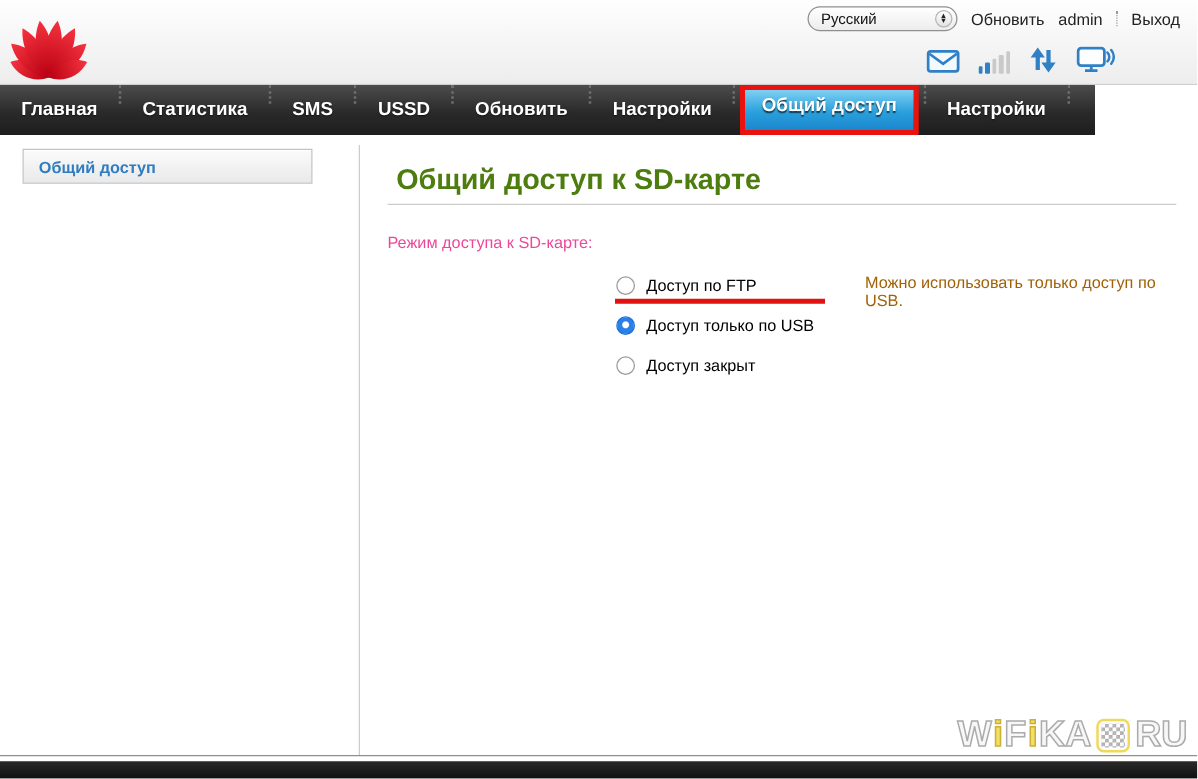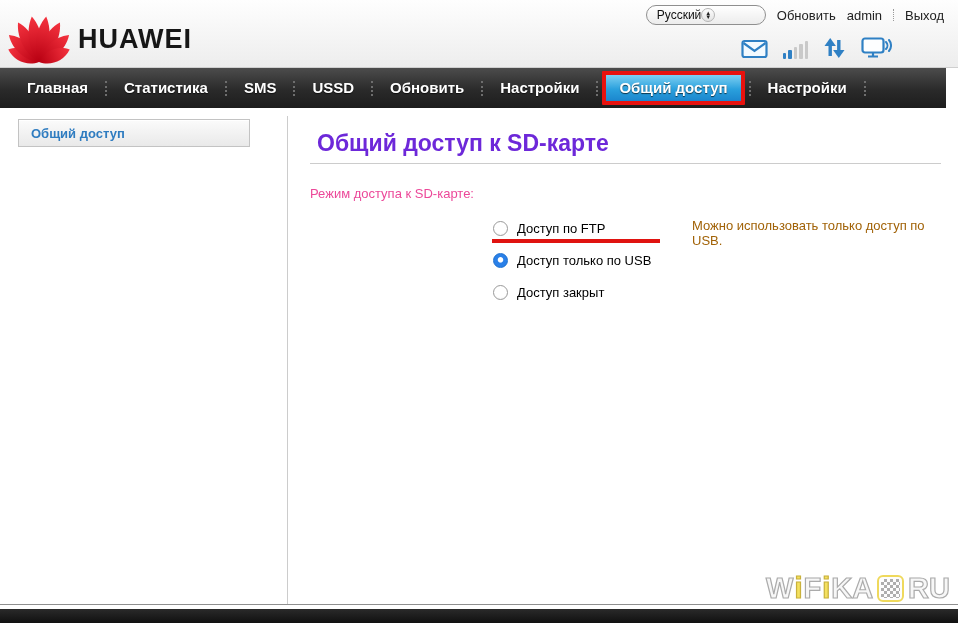--- a/index.html
+++ b/index.html
@@ -7,51 +7,51 @@
   body { font-family:"Liberation Sans", sans-serif; }
   .page { position:relative; width:958px; height:623px; background:#fff; overflow:hidden; }
 
   
   .header { position:absolute; left:0; top:0; width:958px; height:68px;
             background:linear-gradient(#fefefe,#ededed); border-bottom:1px solid #cfcfcf; }
   .logo-wrap { position:absolute; left:8px; top:6px; display:flex; align-items:center; }
   .brand-text { font-size:27px; font-weight:bold; color:#161616; letter-spacing:1px; margin-left:8px; margin-top:8px; }
 
   .top-links { position:absolute; top:5px; right:14px; display:flex; align-items:center; gap:11px; font-size:13px; color:#222; }
-  .lang-select { display:flex; align-items:center; width:120px; height:20px;
+  .lang-select { display:flex; align-items:center; justify-content:space-between; width:120px; height:20px;
                  border:1px solid #8f8f8f; border-radius:10px; background:linear-gradient(#ffffff,#ececec);
                  padding:0 3px 0 10px; font-size:12px; color:#111; cursor:default; }
   .stepper { display:flex; flex-direction:column; align-items:center; line-height:4px; font-size:6px; color:#222;
              background:linear-gradient(#fdfdfd,#e3e3e3); border:1px solid #b5b5b5; border-radius:8px; padding:2px 3px; }
   .toplink { cursor:pointer; }
   .dot-sep { width:0; height:12px; border-left:1px dotted #9a9a9a; }
 
   .status-icons { position:absolute; top:37px; right:66px; display:flex; align-items:flex-end; gap:15px; }
   .sig-bars { display:flex; align-items:flex-end; gap:2px; height:19px; }
   .sig-bars i { display:block; width:3.5px; border-radius:1px; background:#c9c9c9; }
   .sig-bars i.on { background:#2f80c4; }
 
   
-  .navbar { position:absolute; left:0; top:68px; width:946px; height:40px;
-            background:linear-gradient(#4c4c4c,#2a2a2a 55%,#1d1d1d); display:flex; align-items:center; padding-left:10px; }
+  .navbar { position:absolute; left:0; top:68px; width:876px; height:40px;
+            background:linear-gradient(#4c4c4c,#2a2a2a 55%,#1d1d1d); display:flex; }
   .nav-item { color:#fff; font-size:15px; font-weight:bold; padding:0 17px; line-height:40px;
               text-shadow:0 1px 1px rgba(0,0,0,.65); cursor:pointer; white-space:nowrap; }
   .nav-sep { width:0; height:15px; border-left:2px dotted #6e6e6e; }
   .nav-item.active { background:linear-gradient(#7ed0f2,#2aa0dd 55%,#1b86cd); border:4px solid #e8120e;
                      line-height:26px; padding:0 13px; border-radius:1px; margin:0 4px; }
 
   
   .side-item { position:absolute; left:18px; top:119px; width:232px; height:28px;
                background:linear-gradient(#fbfbfb,#e9e9e9); border:1px solid #c3c3c3;
                box-shadow:inset 0 1px 0 #fff; color:#2f7cc0; font-size:13px; font-weight:bold;
                display:flex; align-items:center; padding-left:12px; cursor:pointer; }
   .v-divider { position:absolute; left:287px; top:116px; width:1px; height:488px; background:#cccccc; }
 
   
-  .page-title { position:absolute; left:317px; top:130px; font-size:23px; font-weight:bold; color:#6d28d9; }
+  .page-title { position:absolute; left:317px; top:130px; font-size:23px; font-weight:bold; color:#4d7c0f; }
   .title-rule { position:absolute; left:310px; top:163px; width:631px; height:1px; background:#cccccc; }
 
   .form-label { position:absolute; left:310px; top:186px; font-size:13px; color:#ec4899; }
   .radio-row { position:absolute; left:493px; display:flex; align-items:center; gap:9px; cursor:pointer;margin-top:36px; }
   .radio { width:15px; height:15px; border-radius:50%; border:1px solid #9a9a9a;
            background:radial-gradient(circle at 50% 35%, #ffffff 60%, #ececec); flex:0 0 auto; }
   .radio.checked { border:1px solid #1a6fd0;
                    background:radial-gradient(circle at 50% 45%, #ffffff 0 2.3px, #2a80e8 3.2px); }
   .radio-label { font-size:13px; color:#000; }
   .red-underline { position:absolute; left:492px; top:239px; width:168px; height:4px; background:#e01310; }
@@ -93,21 +93,20 @@
           <path transform="rotate(-68) scale(1,0.72)" d="M0,0 C-8,-12 -9,-32 0,-46 C9,-32 8,-12 0,0 Z"></path>
           <path transform="rotate(-48) scale(1,0.88)" d="M0,0 C-8,-12 -9,-32 0,-46 C9,-32 8,-12 0,0 Z"></path>
           <path transform="rotate(-28) scale(1,0.97)" d="M0,0 C-8,-12 -9,-32 0,-46 C9,-32 8,-12 0,0 Z"></path>
           <path transform="rotate(-9)" d="M0,0 C-8,-12 -9,-32 0,-46 C9,-32 8,-12 0,0 Z"></path>
           <path transform="rotate(9)" d="M0,0 C-8,-12 -9,-32 0,-46 C9,-32 8,-12 0,0 Z"></path>
           <path transform="rotate(28) scale(1,0.97)" d="M0,0 C-8,-12 -9,-32 0,-46 C9,-32 8,-12 0,0 Z"></path>
           <path transform="rotate(48) scale(1,0.88)" d="M0,0 C-8,-12 -9,-32 0,-46 C9,-32 8,-12 0,0 Z"></path>
           <path transform="rotate(68) scale(1,0.72)" d="M0,0 C-8,-12 -9,-32 0,-46 C9,-32 8,-12 0,0 Z"></path>
         </g>
       </svg>
-      <span class="brand-text">HUAWEI</span>
     </div>
 
     <div class="top-links">
       <div class="lang-select">
         <span>Русский</span>
         <span class="stepper">
             <span>▲</span>
             <span>▼</span>
           </span>
       </div>

